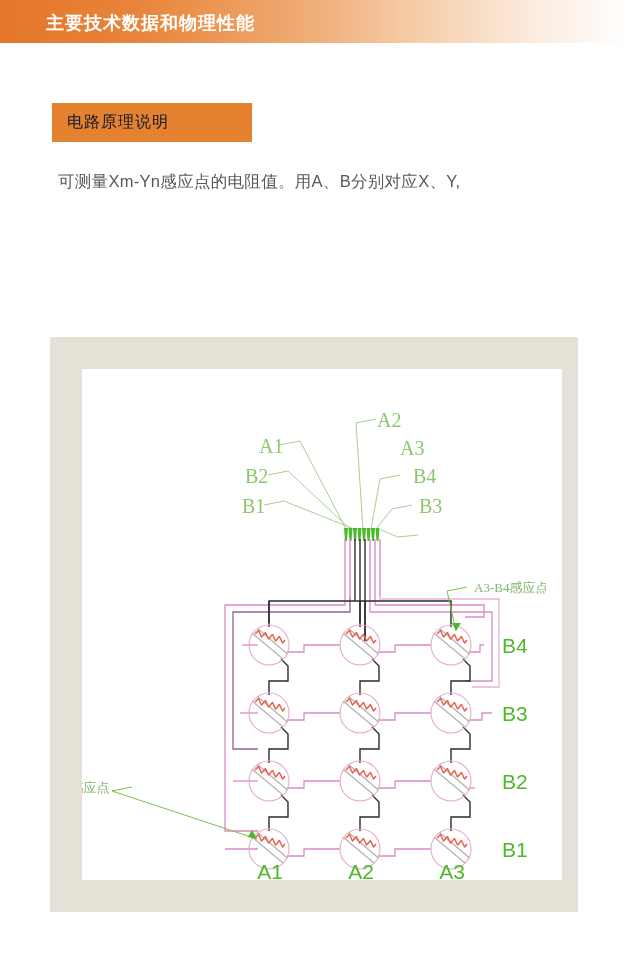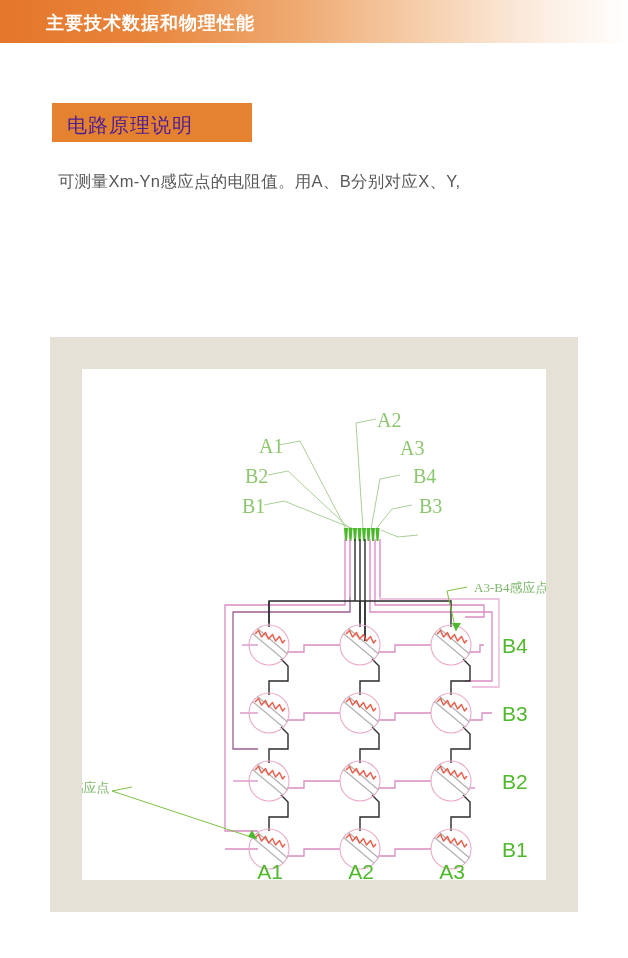--- a/index.html
+++ b/index.html
@@ -24,38 +24,39 @@
     margin-left:8px;
   }
 
   
   .tag-button{
     position:absolute;left:52px;top:103px;width:200px;height:39px;
     background:#E5822F;
   }
   .tag-button-label{
     position:absolute;left:15px;top:9px;
-    color:#4c1d95;font-size:20px;letter-spacing:1px;white-space:nowrap;
+    color:#0f172a;font-size:16px;letter-spacing:1px;white-space:nowrap;
   }
 
   
   .para{
     position:absolute;left:58px;top:160px;width:520px;
     color:#58585A;font-size:16.5px;line-height:43px;letter-spacing:0.3px;
   }
   .para-line{display:block;white-space:nowrap;}
 
   
   .diagram-frame{
     position:absolute;left:50px;top:337px;width:528px;height:575px;
     background:#E6E1D6;
   }
   .diagram-panel{
     position:absolute;left:32px;top:32px;width:464px;height:511px;
     background:#ffffff;
+    padding-left:16px;
   }
   .svg-holder{position:absolute;left:0;top:0;width:464px;height:511px;}
 
   
 </style>
 </head>
 <body>
 
 <div class="header-band">
   <div class="header-title">主要技术数据和物理性能</div>

